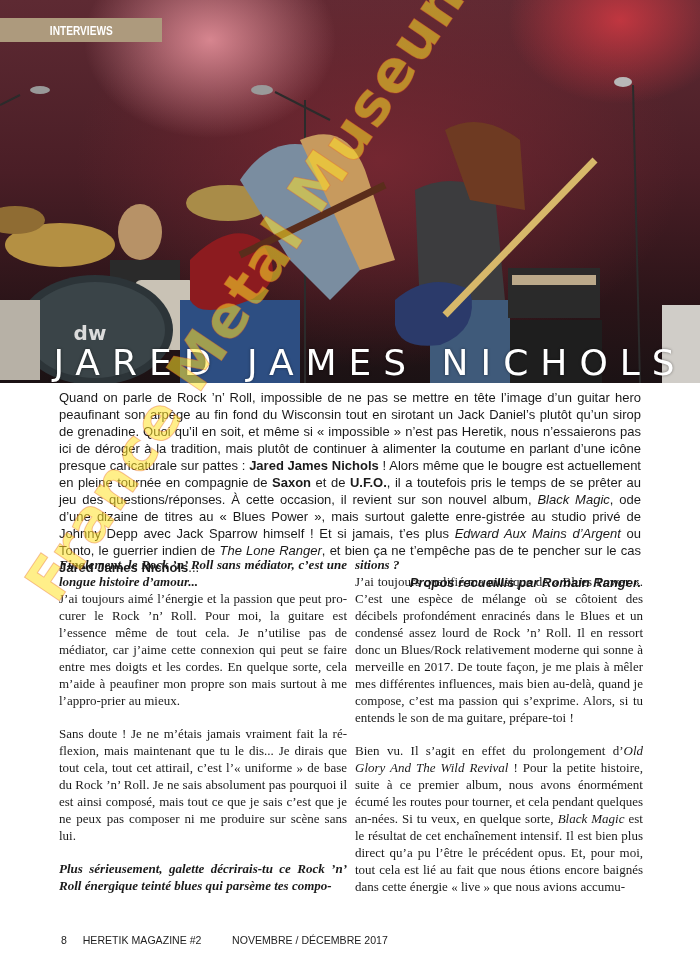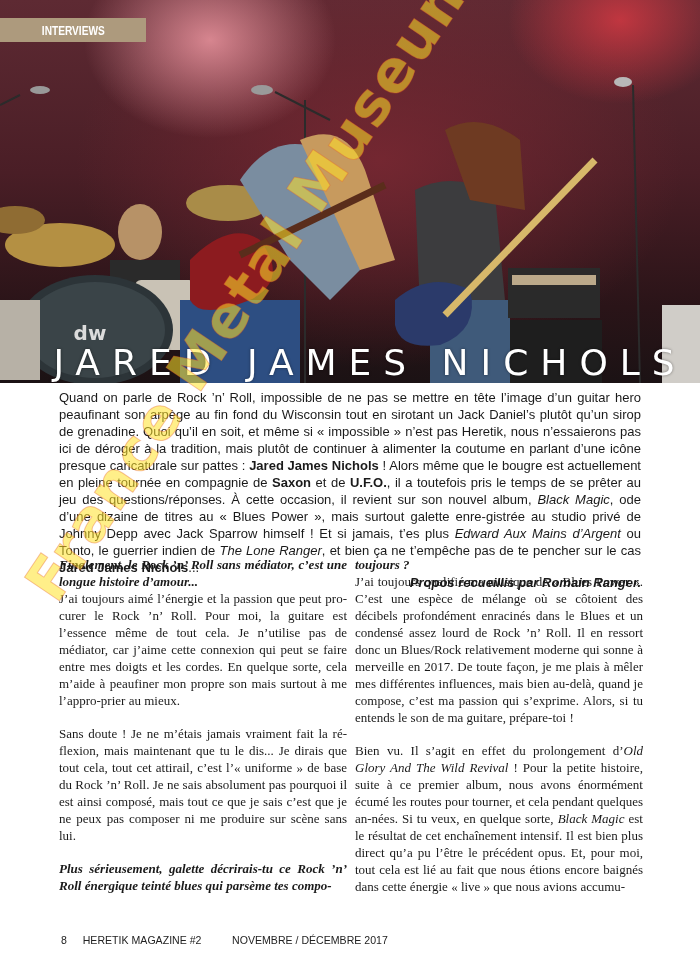--- a/index.html
+++ b/index.html
@@ -7,21 +7,21 @@
 
   
   .hero { position: absolute; left: 0; top: 0; width: 700px; height: 383px; overflow: hidden;
     background:
       radial-gradient(ellipse 180px 140px at 210px 40px, rgba(236,150,160,0.85), rgba(0,0,0,0) 70%),
       radial-gradient(ellipse 160px 120px at 620px 20px, rgba(235,60,70,0.7), rgba(0,0,0,0) 70%),
       radial-gradient(ellipse 380px 260px at 380px 160px, rgba(120,40,50,0.9), rgba(0,0,0,0) 80%),
       linear-gradient(180deg, #5e2a33 0%, #4a1e26 45%, #2a1418 80%, #1b1214 100%);
   }
   .hero svg { position: absolute; left: 0; top: 0; }
-  .section-tag { position: absolute; left: 0; top: 18px; width: 146px; height: 24px; background: #ad9a7d; display: flex; align-items: center; justify-content: center; }
+  .section-tag { position: absolute; left: 0; top: 18px; width: 162px; height: 24px; background: #ad9a7d; display: flex; align-items: center; justify-content: center; }
   .section-tag span { color: #ffffff; font-family: "Liberation Sans", sans-serif; font-weight: bold; font-size: 13px; letter-spacing: 0px; transform: scaleX(0.78); display: inline-block; }
   .hero-title { position: absolute; left: 0; right: 0; top: 343px; text-align: center; font-family: "DejaVu Sans", sans-serif; font-size: 36px; font-weight: normal; color: #ffffff; letter-spacing: 12px; line-height: 40px; text-shadow: 0 0 3px rgba(0,0,0,0.45); white-space: nowrap; padding-left: 40px; }
 
   
   .text { font-family: "Liberation Sans", sans-serif; font-size: 13px; line-height: 17px; color: #1a1a1a; }
   .intro { position: absolute; left: 59px; top: 389px; width: 582px; text-align: justify; }
   .intro p { margin: 0; }
   .credit { text-align: right; font-style: italic; font-weight: bold; margin-top: -2px !important; }
 
   .col { position: absolute; top: 556px; width: 288px; text-align: justify; font-family: Liberation Serif, serif; }
@@ -100,21 +100,21 @@
   <p class="credit">Propos recueillis par Romain Ranger.</p>
 </div>
 
 <div class="col col-left text" id="col-left">
     <p class="q">Finalement, le Rock ’n’ Roll sans médiator, c’est une longue histoire d’amour...</p>
     <p class="a">J’ai toujours aimé l’énergie et la passion que peut pro-curer le Rock ’n’ Roll. Pour moi, la guitare est l’essence même de tout cela. Je n’utilise pas de médiator, car j’aime cette connexion qui peut se faire entre mes doigts et les cordes. En quelque sorte, cela m’aide à peaufiner mon propre son mais surtout à me l’appro-prier au mieux.</p>
     <p class="a">Sans doute ! Je ne m’étais jamais vraiment fait la ré-flexion, mais maintenant que tu le dis... Je dirais que tout cela, tout cet attirail, c’est l’« uniforme » de base du Rock ’n’ Roll. Je ne sais absolument pas pourquoi il est ainsi composé, mais tout ce que je sais c’est que je ne peux pas composer ni me produire sur scène sans lui.</p>
     <p class="q">Plus sérieusement, galette décrirais-tu ce Rock ’n’ Roll énergique teinté blues qui parsème tes compo-</p>
   </div>
 <div class="col col-right text" id="col-right">
-    <p class="q">toujours ?</p>
+    <p class="q">sitions ?</p>
     <p class="a">J’ai toujours qualifié ma musique de « Blues Power ». C’est une espèce de mélange où se côtoient des décibels profondément enracinés dans le Blues et un condensé assez lourd de Rock ’n’ Roll. Il en ressort donc un Blues/Rock relativement moderne qui sonne à merveille en 2017. De toute façon, je me plais à mêler mes différentes influences, mais bien au-delà, quand je compose, c’est ma passion qui s’exprime. Alors, si tu entends le son de ma guitare, prépare-toi !</p>
     <p class="a"><span>Bien vu. Il s’agit en effet du prolongement d’</span><i>Old Glory And The Wild Revival</i><span> ! Pour la petite histoire, suite à ce premier album, nous avons énormément écumé les routes pour tourner, et cela pendant quelques an-nées. Si tu veux, en quelque sorte, </span><i>Black Magic</i><span> est le résultat de cet enchaînement intensif. Il est bien plus direct qu’a pu l’être le précédent opus. Et, pour moi, tout cela est lié au fait que nous étions encore baignés dans cette énergie « live » que nous avions accumu-</span></p>
   </div>
 
 <div class="footer">
   <span class="pg">8</span>
   <span class="mag">HERETIK MAGAZINE #2</span>
   <span>NOVEMBRE / DÉCEMBRE 2017</span>
 </div>
 

